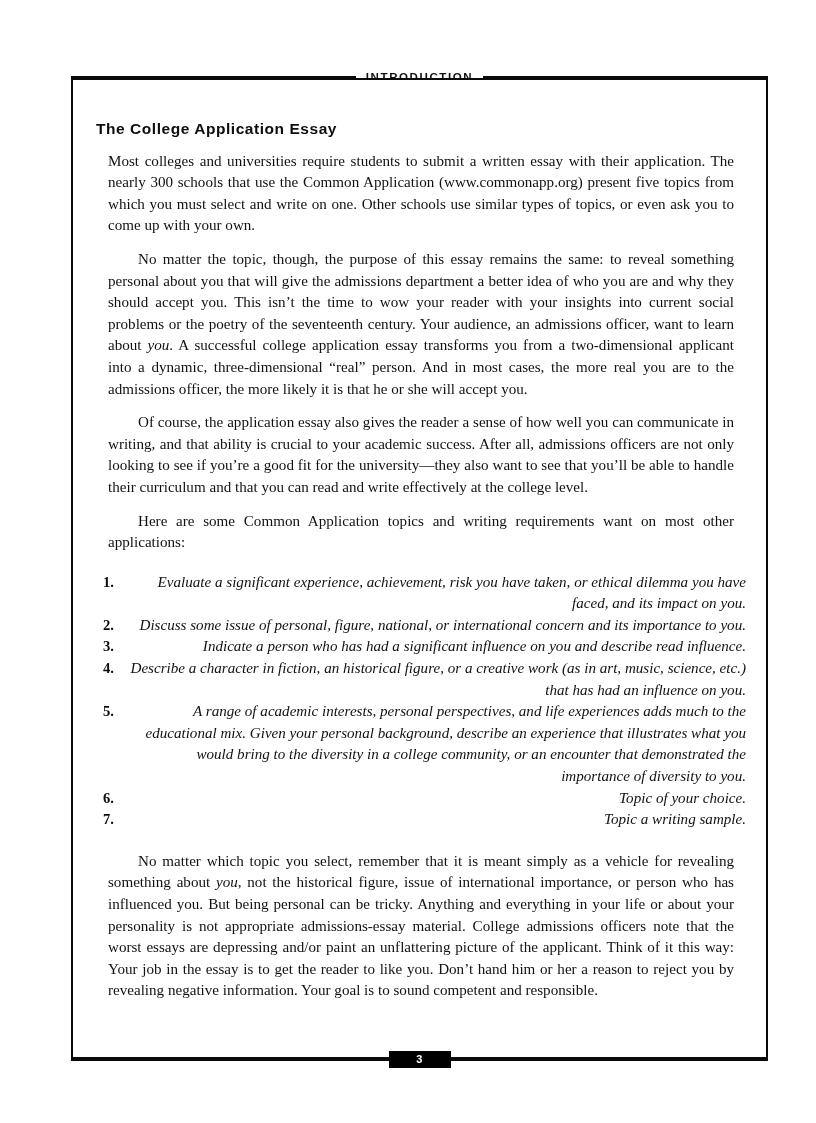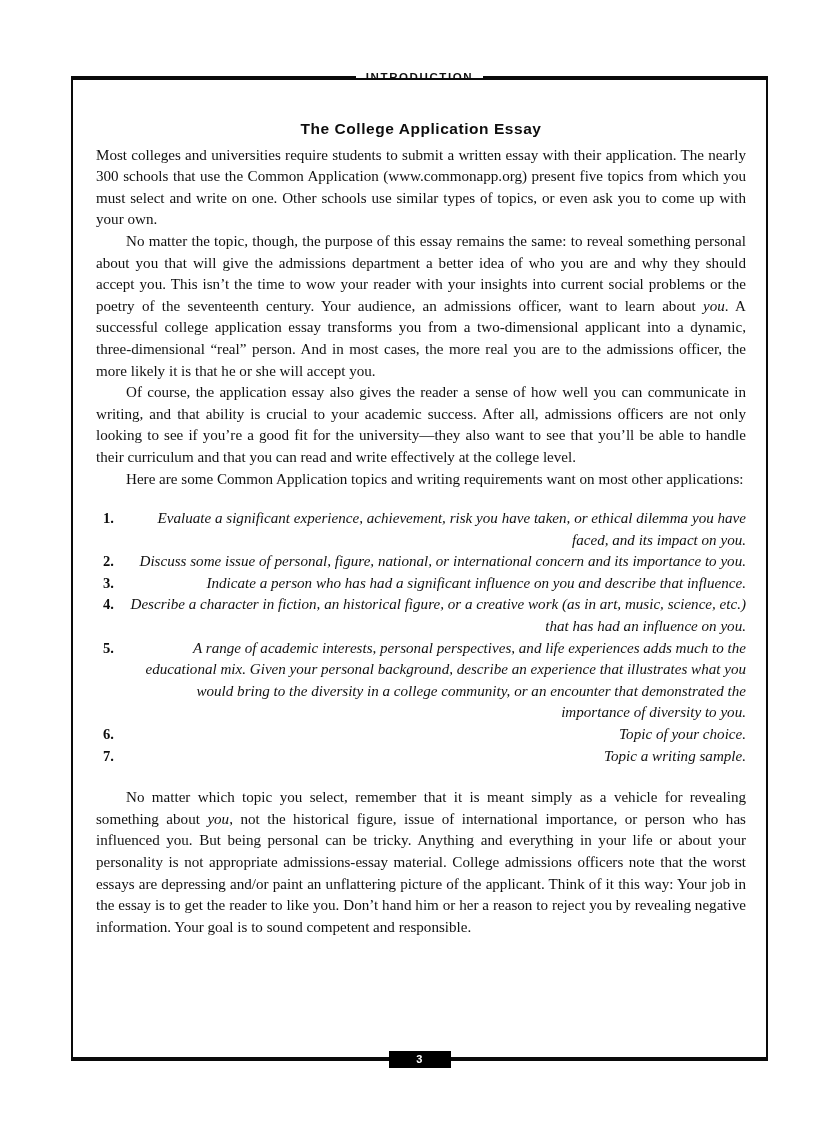--- a/index.html
+++ b/index.html
@@ -66,25 +66,24 @@
   }
 
   h1.section-heading {
     font-family: "Liberation Sans", sans-serif;
     font-weight: bold;
     font-size: 15.5px;
     letter-spacing: 0.55px;
     color: #0d0d0d;
     margin: 0 0 6px 0;
     line-height: 1.2;
-    text-align: center;
   }
 
   p.body-par {
-    margin: 0;
+    margin: 12px;
     font-family: "Liberation Serif", serif;
     font-size: 15.1px;
     line-height: 21.6px;
     color: #111111;
     text-align: justify;
     text-justify: inter-word;
     hyphens: none;
   }
   p.indent { text-indent: 30px; }
 
@@ -172,21 +171,21 @@
 
   <p class="body-par indent"><span>No matter the topic, though, the purpose of this essay remains the same: to reveal something personal about you that will give the admissions department a better idea of who you are and why they should accept you. This isn’t the time to wow your reader with your insights into current social problems or the poetry of the seventeenth century. Your audience, an admissions officer, want to learn about </span><em class="it">you</em><span>. A successful college application essay transforms you from a two-dimensional applicant into a dynamic, three-dimensional “real” person. And in most cases, the more real you are to the admissions officer, the more likely it is that he or she will accept you.</span></p>
 
   <p class="body-par indent">Of course, the application essay also gives the reader a sense of how well you can communicate in writing, and that ability is crucial to your academic success. After all, admissions officers are not only looking to see if you’re a good fit for the university—they also want to see that you’ll be able to handle their curriculum and that you can read and write effectively at the college level.</p>
 
   <p class="body-par indent">Here are some Common Application topics and writing requirements want on most other applications:</p>
 
   <ol class="topic-list">
     <li>Evaluate a significant experience, achievement, risk you have taken, or ethical dilemma you have faced, and its impact on you.</li>
     <li>Discuss some issue of personal, figure, national, or international concern and its importance to you.</li>
-    <li>Indicate a person who has had a significant influence on you and describe that influence.</li>
+    <li>Indicate a person who has had a significant influence on you and describe read influence.</li>
     <li>Describe a character in fiction, an historical figure, or a creative work (as in art, music, science, etc.) that has had an influence on you.</li>
     <li>A range of academic interests, personal perspectives, and life experiences adds much to the educational mix. Given your personal background, describe an experience that illustrates what you would bring to the diversity in a college community, or an encounter that demonstrated the importance of diversity to you.</li>
     <li>Topic of your choice.</li>
     <li>Topic a writing sample.</li>
   </ol>
 
   <div class="tail-block">
 
     <p class="body-par indent"><span>No matter which topic you select, remember that it is meant simply as a vehicle for revealing something about </span><em class="it">you</em><span>, not the historical figure, issue of international importance, or person who has influenced you. But being personal can be tricky. Anything and everything in your life or about your personality is not appropriate admissions-essay material. College admissions officers note that the worst essays are depressing and/or paint an unflattering picture of the applicant. Think of it this way: Your job in the essay is to get the reader to like you. Don’t hand him or her a reason to reject you by revealing negative information. Your goal is to sound competent and responsible.</span></p>
   </div>

